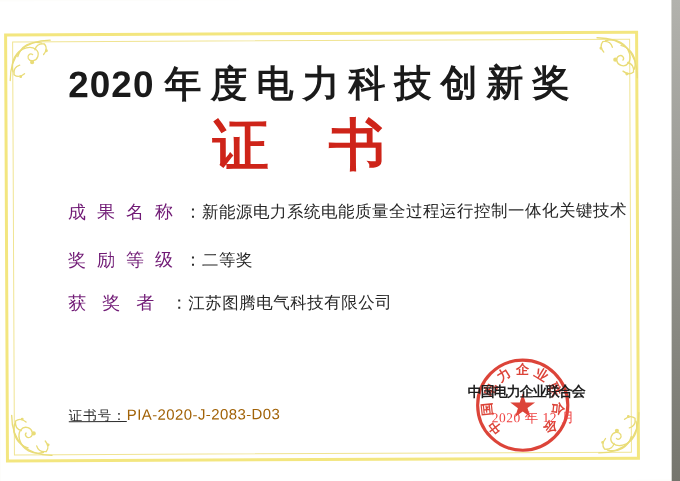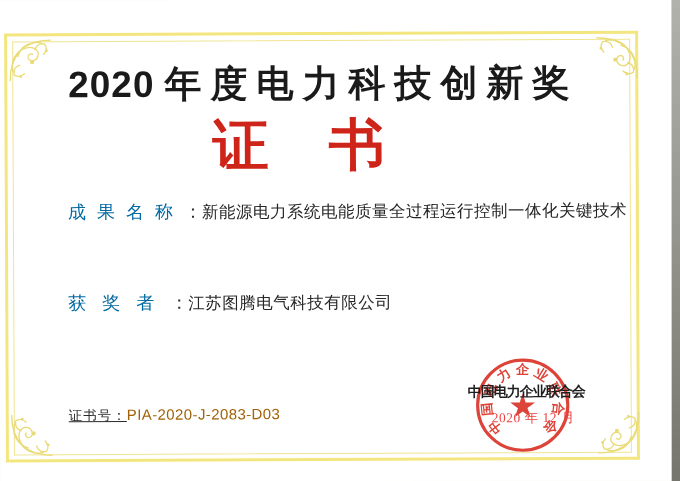--- a/index.html
+++ b/index.html
@@ -17,21 +17,21 @@
   .award-title{position:absolute;left:0;top:64px;width:648px;text-align:center;
     font-family:"Liberation Sans",sans-serif;font-weight:700;color:#1a1a1a;
     font-size:37px;line-height:40px;white-space:nowrap;}
   .award-title .year{letter-spacing:1px;margin-right:10px;}
   .award-title .rest{letter-spacing:9px;}
   .doc-title{position:absolute;left:0;top:114px;width:600px;text-align:center;
     font-family:"DejaVu Serif",serif;font-weight:700;color:#ce2419;
     font-size:56px;line-height:60px;letter-spacing:2px;white-space:nowrap;}
   
   .field-row{position:absolute;left:68px;white-space:nowrap;color:#2b2b2b;}
-  .field-row .lbl{font-size:18px;color:#0369a1;}
+  .field-row .lbl{font-size:18px;color:#701a75;}
   .field-row.tight .lbl{letter-spacing:11px;}
   .field-row.wide .lbl{letter-spacing:16px;}
   .field-row .colon{font-size:18px;}
   .field-row .val{font-size:16.5px;letter-spacing:0.5px;color:#262626;}
   .row-1{top:199px;}
   .row-2{top:247px;}
   .row-3{top:290px;}
   
   .cert-no{position:absolute;left:68px;top:405px;white-space:nowrap;color:#2b2b2b;}
   .cert-no .lbl{font-size:13.5px;letter-spacing:1px;text-decoration:underline;}
@@ -87,20 +87,23 @@
     <svg class="corner bl" viewBox="0 0 46 46">
         <use href="#orn-shape"></use>
       </svg>
 
     <div class="award-title"><span class="year">2020</span><span class="rest">年度电力科技创新奖</span></div>
     <div class="doc-title">证　书</div>
 
     <div class="field-row tight row-1">
       <span class="lbl">成果名称</span><span class="colon">：</span><span class="val">新能源电力系统电能质量全过程运行控制一体化关键技术</span>
     </div>
+    <div class="field-row tight row-2">
+      <span class="lbl">奖励等级</span><span class="colon">：</span><span class="val">二等奖</span>
+    </div>
     <div class="field-row wide row-3">
       <span class="lbl">获奖者</span><span class="colon">：</span><span class="val">江苏图腾电气科技有限公司</span>
     </div>
 
     <div class="cert-no">
       <span class="lbl">证书号：</span><span class="val">PIA-2020-J-2083-D03</span>
     </div>
 
     <svg class="seal" viewBox="0 0 100 100">
       <circle cx="50" cy="50" r="46" fill="none" stroke="#da362a" stroke-width="3.2"></circle>

